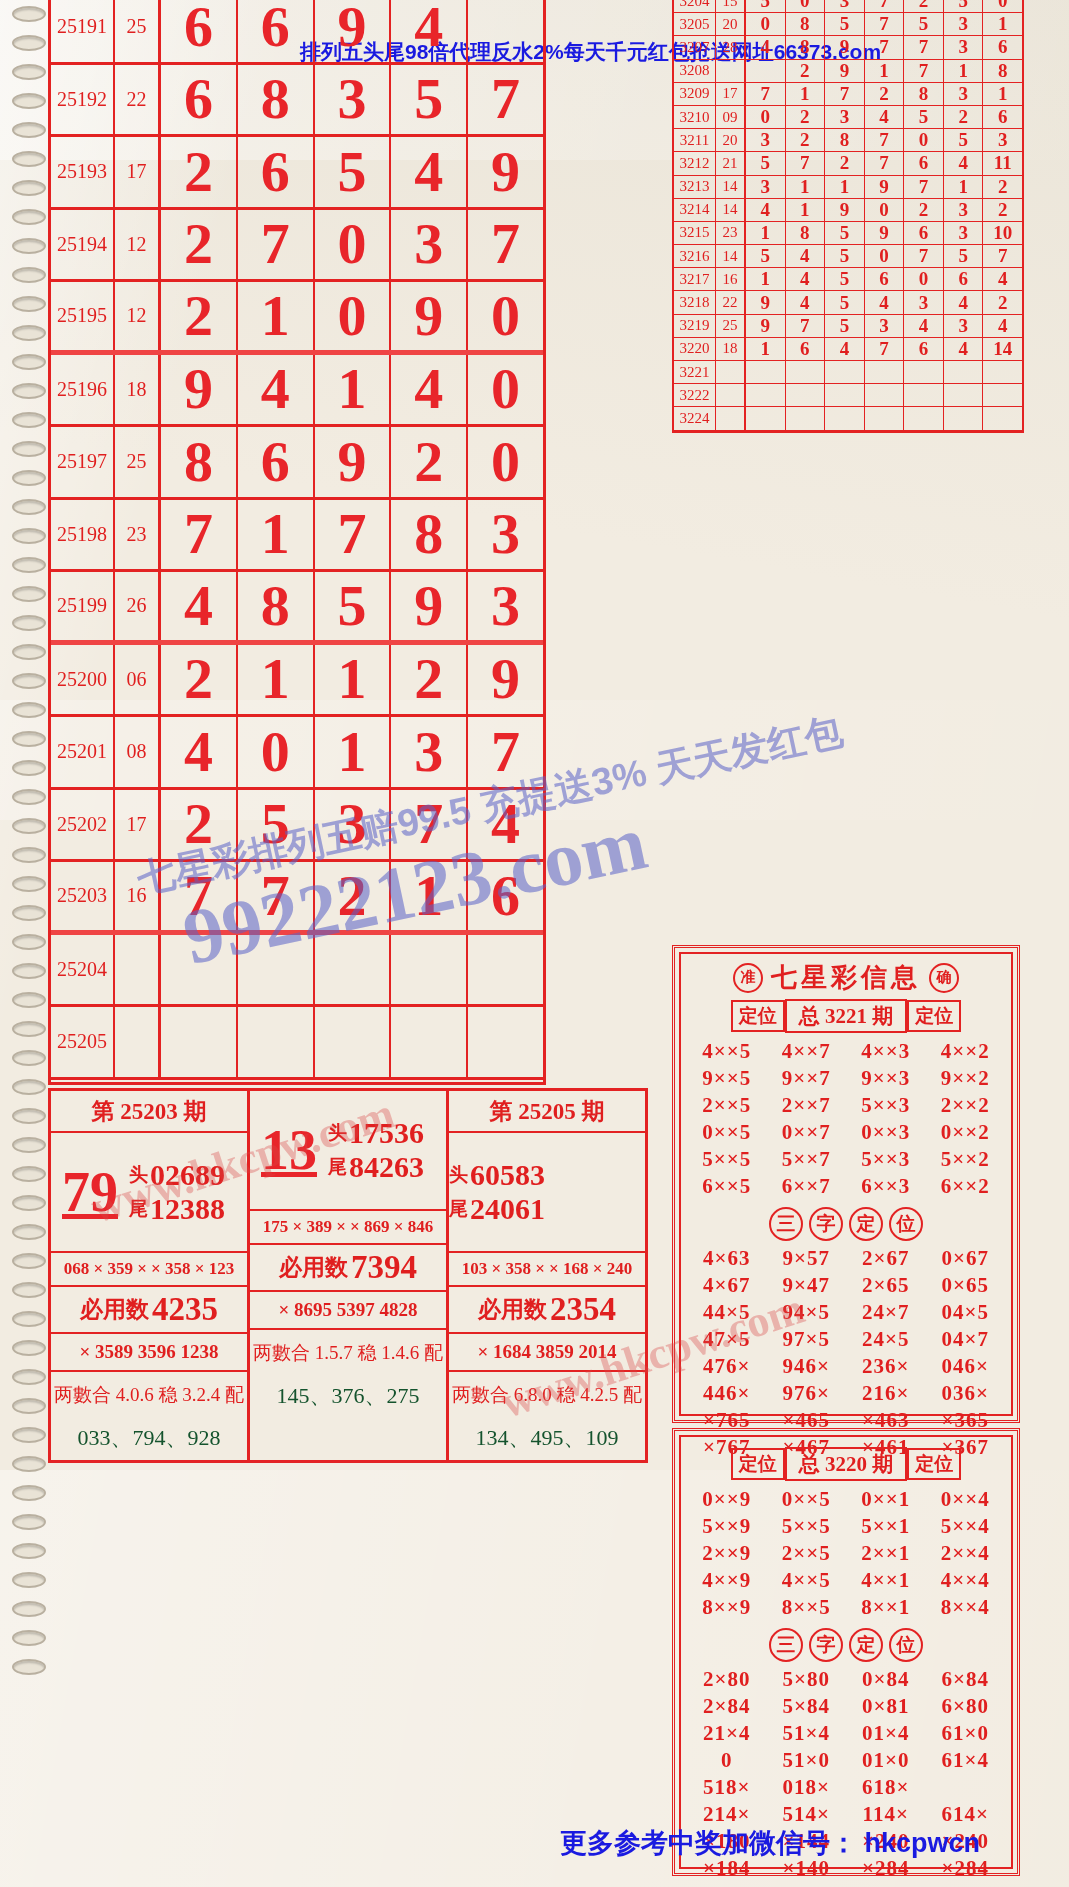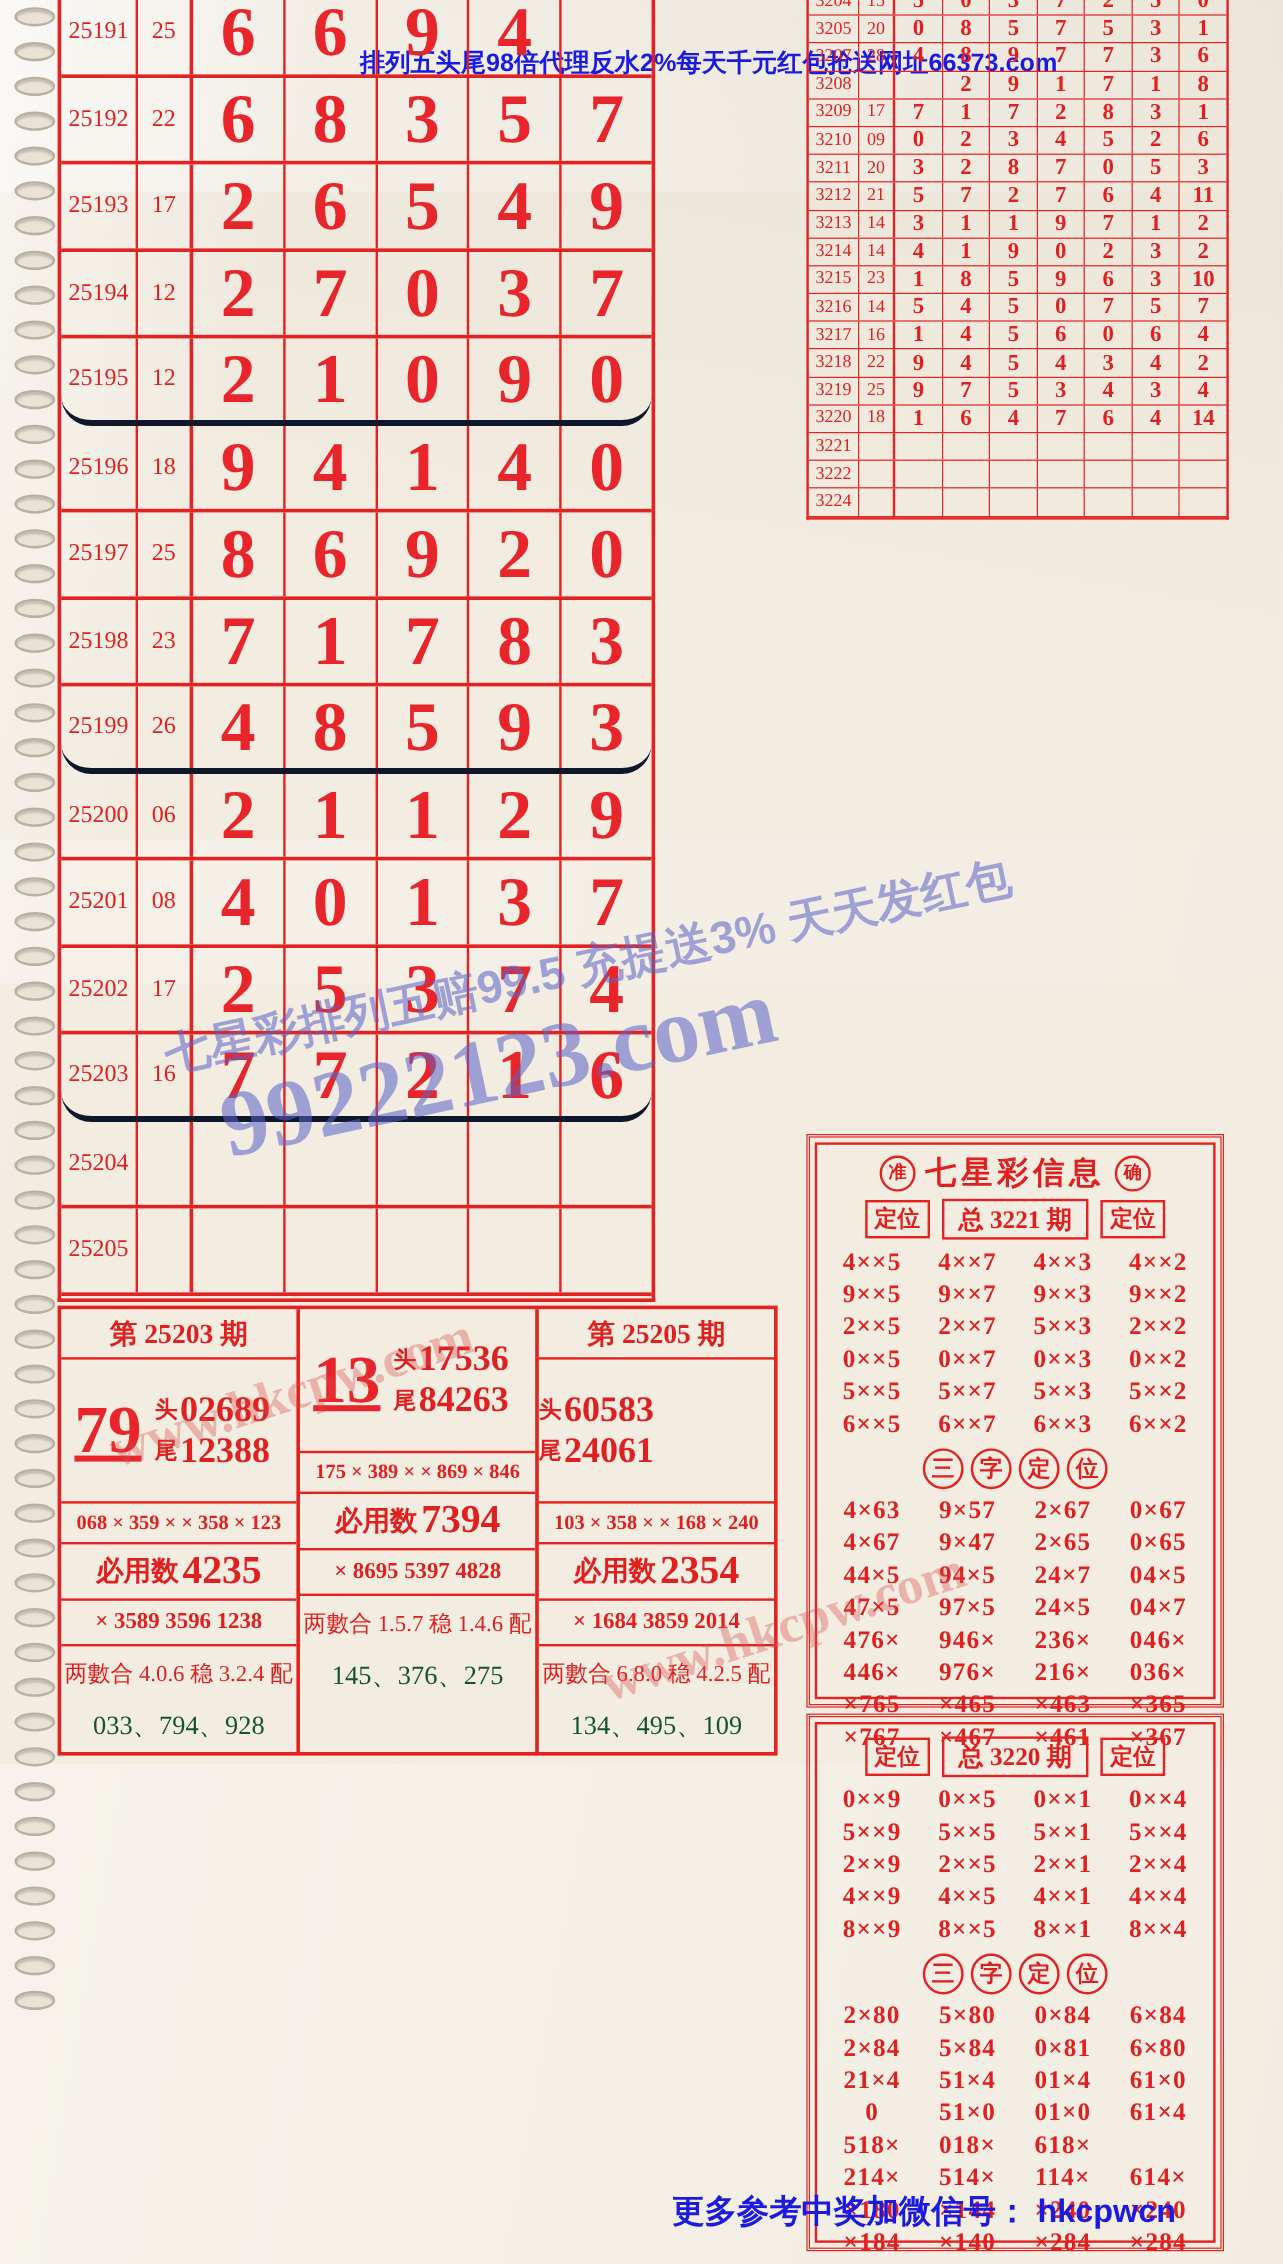--- a/index.html
+++ b/index.html
@@ -28,21 +28,21 @@
     box-shadow:inset 0 2px 2px rgba(0,0,0,.18);
     display:block;
   }
 
   
   #left-table{
     position:absolute;left:48px;top:-8px;width:492px;height:1090px;
     border:3px solid #e32222;border-top:none;background:transparent;
   }
   .lt-row{display:flex;height:72.5px;border-bottom:3px solid #e32222;box-sizing:border-box;}
-  .lt-row.thick{border-bottom:5px solid #0f172a;border-radius:25px;}
+  .lt-row.thick{border-bottom:5px solid #ef4444;}
   .lt-issue{
     width:64px;border-right:2px solid #e32222;box-sizing:border-box;
     display:flex;align-items:center;justify-content:center;
     font-size:20px;color:#e01f1f;font-family:"Liberation Serif",serif;
   }
   .lt-cnt{
     width:46px;border-right:3px solid #e32222;box-sizing:border-box;
     display:flex;align-items:center;justify-content:center;
     font-size:20px;color:#e01f1f;
   }
@@ -75,21 +75,21 @@
     position:absolute;border:3px double #e32222;background:transparent;
     box-sizing:border-box;
   }
   .infobox .inner{border:2px solid #e32222;margin:4px;height:calc(100% - 8px);box-sizing:border-box;padding:4px 6px;}
   .ib-title{display:flex;align-items:center;justify-content:center;gap:8px;margin:2px 0 4px;}
   .ib-title .circ{
     width:26px;height:26px;border:2px solid #e32222;border-radius:50%;
     display:flex;align-items:center;justify-content:center;font-size:15px;color:#e01f1f;font-weight:bold;
   }
   .ib-title .t{font-size:26px;font-weight:bold;color:#e01f1f;letter-spacing:4px;}
-  .ib-band{display:flex;align-items:center;justify-content:center;gap:10px;margin:2px 0 6px;}
+  .ib-band{display:flex;align-items:center;justify-content:center;gap:0;margin:2px 0 6px;}
   .ib-band .side{border:2px solid #e32222;padding:1px 6px;font-size:19px;font-weight:bold;color:#e01f1f;}
   .ib-band .mid{border:2px solid #e32222;padding:1px 12px;font-size:21px;font-weight:bold;color:#e01f1f;}
   .grid4{display:grid;grid-template-columns:repeat(4,1fr);row-gap:2px;}
   .grid4 div{text-align:center;font-size:21px;color:#e01f1f;font-weight:bold;letter-spacing:1px;}
   .sub-title{display:flex;align-items:center;justify-content:center;gap:6px;margin:8px 0 5px;}
   .sub-title .c{
     width:30px;height:30px;border:2px solid #e32222;border-radius:50%;
     display:flex;align-items:center;justify-content:center;font-size:19px;color:#e01f1f;font-weight:bold;
   }
 

